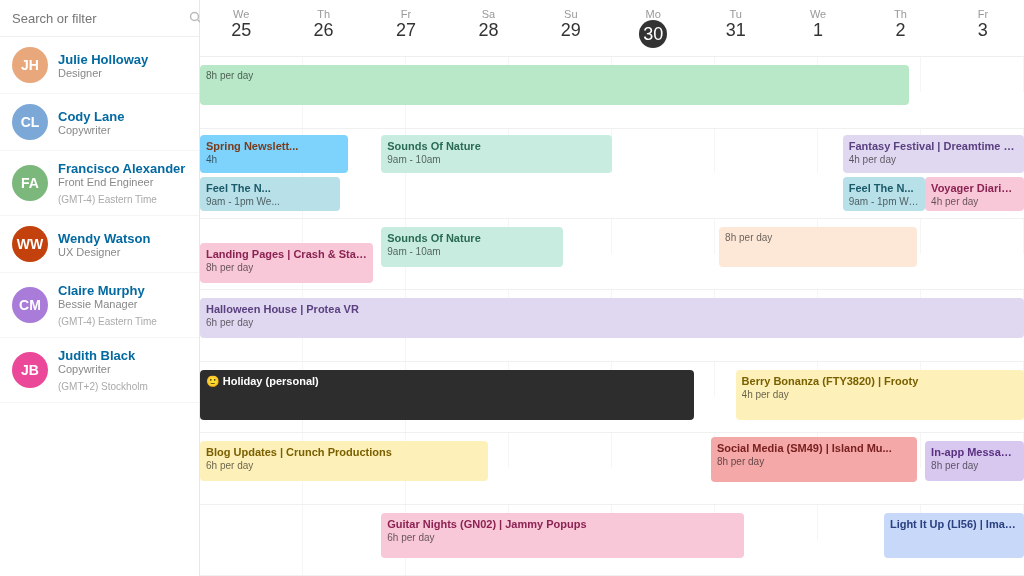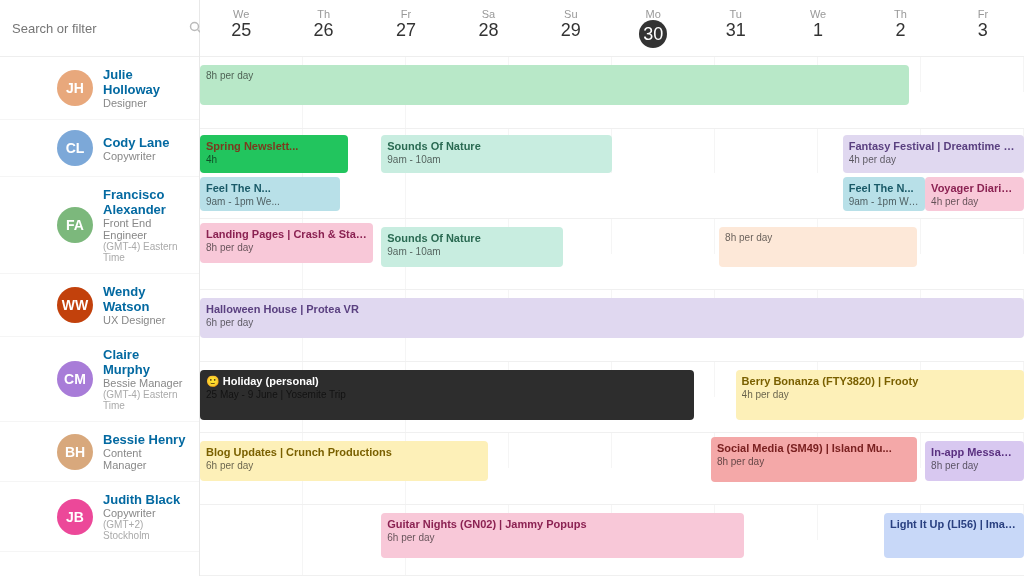--- a/index.html
+++ b/index.html
@@ -2,52 +2,52 @@
 <html><head>
   <meta charset="utf-8">
   <style>
     * { box-sizing: border-box; margin: 0; padding: 0; }
     body { font-family: -apple-system, BlinkMacSystemFont, 'Segoe UI', sans-serif; background: #fff; overflow: hidden; width: 1024px; height: 576px; }
 
     .app-container { display: flex; width: 1024px; height: 576px; }
 
     
     .sidebar { width: 200px; min-width: 200px; background: #fff; border-right: 1px solid #e8e8e8; display: flex; flex-direction: column; }
-    .search-bar { display: flex; align-items: center; padding: 20px 12px; border-bottom: 1px solid #eee; gap: 0; }
+    .search-bar { display: flex; align-items: center; padding: 10px 12px; border-bottom: 1px solid #eee; gap: 0; }
     .search-input { border: none; outline: none; font-size: 13px; color: #aaa; flex: 1; background: transparent; }
     .search-icon-svg { width: 16px; height: 16px; color: #bbb; flex-shrink: 0; }
 
     .people-list { flex: 1; overflow-y: auto; }
     .person-item { display: flex; align-items: center; padding: 10px 12px; gap: 10px; border-bottom: 1px solid #f5f5f5; }
-    .avatar-placeholder { width: 36px; height: 36px; border-radius: 50%; flex-shrink: 0; display: flex; align-items: center; justify-content: center; font-size: 14px; font-weight: 600; color: #fff; margin-left: 45px; }
+    .avatar-placeholder { width: 36px; height: 36px; border-radius: 50%; flex-shrink: 0; display: flex; align-items: center; justify-content: center; font-size: 14px; font-weight: 600; color: #fff; }
     .person-info { display: flex; flex-direction: column; }
     .person-name { font-size: 13px; font-weight: 600; color: #0369a1; }
     .person-role { font-size: 11px; color: #888; }
-    .person-tz { font-size: 10px; color: #aaa; }
+    .person-tz { font-size: 10px; color: #aaa; margin-top: 6px; }
 
     
     .calendar-area { flex: 1; display: flex; flex-direction: column; overflow: hidden; }
     .calendar-header { display: flex; border-bottom: 1px solid #eee; background: #fff; }
     .day-header { flex: 1; text-align: center; padding: 8px 4px; }
     .day-name { font-size: 11px; color: #999; text-transform: none; }
     .day-num { font-size: 18px; font-weight: 300; color: #333; }
     .day-header.today .day-num { background: #333; color: #fff; border-radius: 50%; width: 28px; height: 28px; display: flex; align-items: center; justify-content: center; margin: 0 auto; }
 
     .calendar-body { flex: 1; overflow-y: hidden; display: flex; flex-direction: column; }
     .person-row { display: flex; border-bottom: 1px solid #f0f0f0; flex: 1; position: relative; min-height: 68px; }
 
     
     .event-block { border-radius: 4px; padding: 4px 6px; font-size: 11px; line-height: 1.3; overflow: hidden; cursor: pointer; position: absolute; }
     .event-block .event-title { font-weight: 600; white-space: nowrap; overflow: hidden; text-overflow: ellipsis; }
     .event-block .event-sub { color: rgba(0,0,0,0.6); white-space: nowrap; overflow: hidden; text-overflow: ellipsis; font-size: 10px; }
 
     .color-green { background: #b8e8c8; color: #2d6a4a; }
     .color-mint { background: #c8ede0; color: #2a6a52; }
     .color-peach { background: #fde8d8; color: #a0522d; }
-    .color-orange { background: #22c55e; color: #7a3b1e; }
+    .color-orange { background: #7dd3fc; color: #7a3b1e; }
     .color-lavender { background: #e0d8f0; color: #5a4080; }
     .color-pink { background: #f8c8d8; color: #8b2252; }
     .color-yellow { background: #fdf0b8; color: #7a6000; }
     .color-teal { background: #b8e0e8; color: #1a5a68; }
     .color-dark { background: #2d2d2d; color: #fff; }
     .color-salmon { background: #f4a8a8; color: #7a2020; }
     .color-purple { background: #d8c8f0; color: #5a3080; }
     .color-blue { background: #c8d8f8; color: #2a4080; }
 
     .grid-overlay { display: grid; grid-template-columns: repeat(8, 1fr); width: 100%; height: 100%; position: absolute; top: 0; left: 0; pointer-events: none; }
@@ -101,28 +101,20 @@
   </div>
         <div class="person-item">
     <div class="avatar-placeholder" style="background:#a87cd8">CM</div>
     <div class="person-info">
       <span class="person-name">Claire Murphy</span>
       <span class="person-role">Bessie Manager</span>
       <span class="person-tz">(GMT-4) Eastern Time</span>
     </div>
   </div>
         <div class="person-item">
-    <div class="avatar-placeholder" style="background:#d8a87c">BH</div>
-    <div class="person-info">
-      <span class="person-name">Bessie Henry</span>
-      <span class="person-role">Content Manager</span>
-
-    </div>
-  </div>
-        <div class="person-item">
     <div class="avatar-placeholder" style="background:#ec4899">JB</div>
     <div class="person-info">
       <span class="person-name">Judith Black</span>
       <span class="person-role">Copywriter</span>
       <span class="person-tz">(GMT+2) Stockholm</span>
     </div>
   </div>
       </div>
   </div>
 
@@ -231,21 +223,21 @@
             <div class="grid-cell"></div>
             <div class="grid-cell"></div>
             <div class="grid-cell"></div>
             <div class="grid-cell"></div>
             <div class="grid-cell"></div>
             <div class="grid-cell"></div>
             <div class="grid-cell"></div>
             <div class="grid-cell"></div>
             <div class="grid-cell"></div>
           </div>
-          <div class="event-block color-pink" style="left: 0%; width: 21%; top: 4px; height: 40px;">
+          <div class="event-block color-pink" style="left: 0%; width: 21%; top: 24px; height: 40px;">
         <div class="event-title">Landing Pages | Crash &amp; Stash</div>
         <div class="event-sub">8h per day</div>
       </div>
           <div class="event-block color-mint" style="left: 22%; width: 22%; top: 8px; height: 40px;">
         <div class="event-title">Sounds Of Nature</div>
         <div class="event-sub">9am - 10am</div>
       </div>
           <div class="event-block color-peach" style="left: 63%; width: 24%; top: 8px; height: 40px;">
         <div class="event-sub">8h per day</div>
       </div>
@@ -276,21 +268,20 @@
             <div class="grid-cell"></div>
             <div class="grid-cell"></div>
             <div class="grid-cell"></div>
             <div class="grid-cell"></div>
             <div class="grid-cell"></div>
             <div class="grid-cell"></div>
             <div class="grid-cell"></div>
           </div>
           <div class="event-block color-dark" style="left: 0%; width: 60%; top: 8px; height: 50px;">
         <div class="event-title">🙂 Holiday (personal)</div>
-        <div class="event-sub">25 May - 9 June | Yosemite Trip</div>
       </div>
           <div class="event-block color-yellow" style="left: 65%; width: 35%; top: 8px; height: 50px;">
         <div class="event-title">Berry Bonanza (FTY3820) | Frooty</div>
         <div class="event-sub">4h per day</div>
       </div>
         </div>
         <div class="person-row" style="height: 60px; min-height: 60px; position: relative;">
           <div class="grid-overlay">
             <div class="grid-cell"></div>
             <div class="grid-cell"></div>

